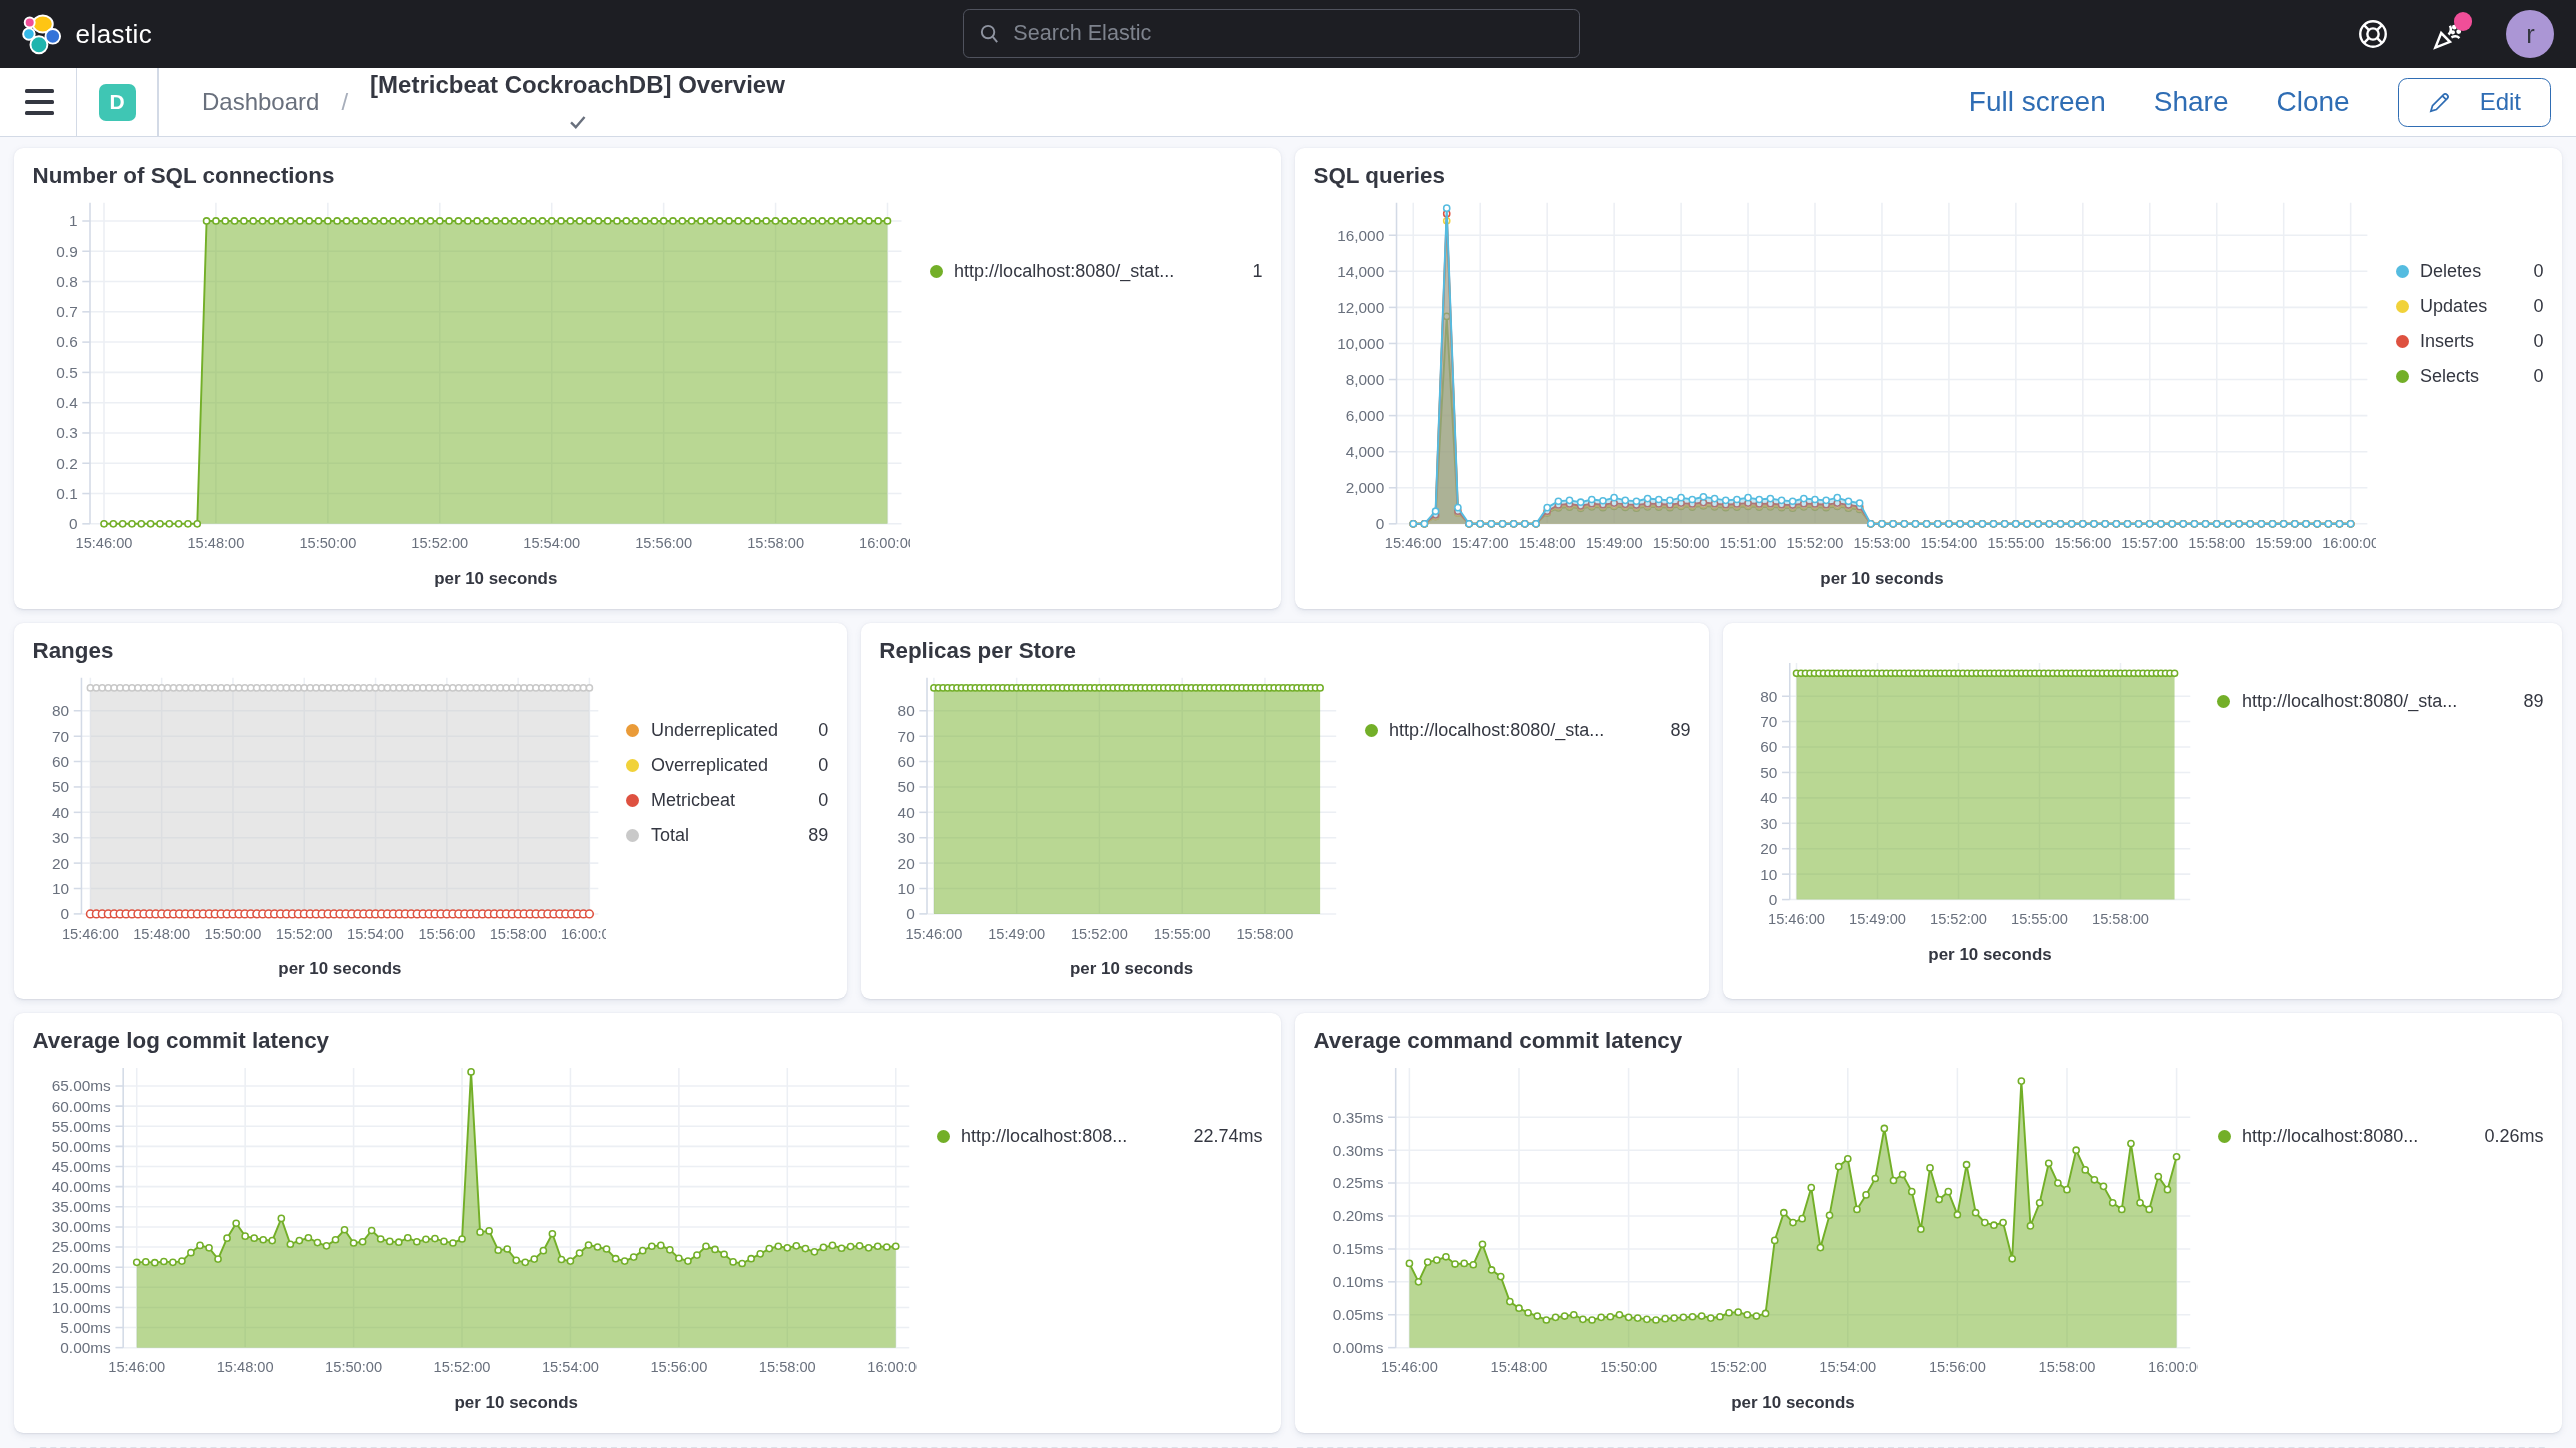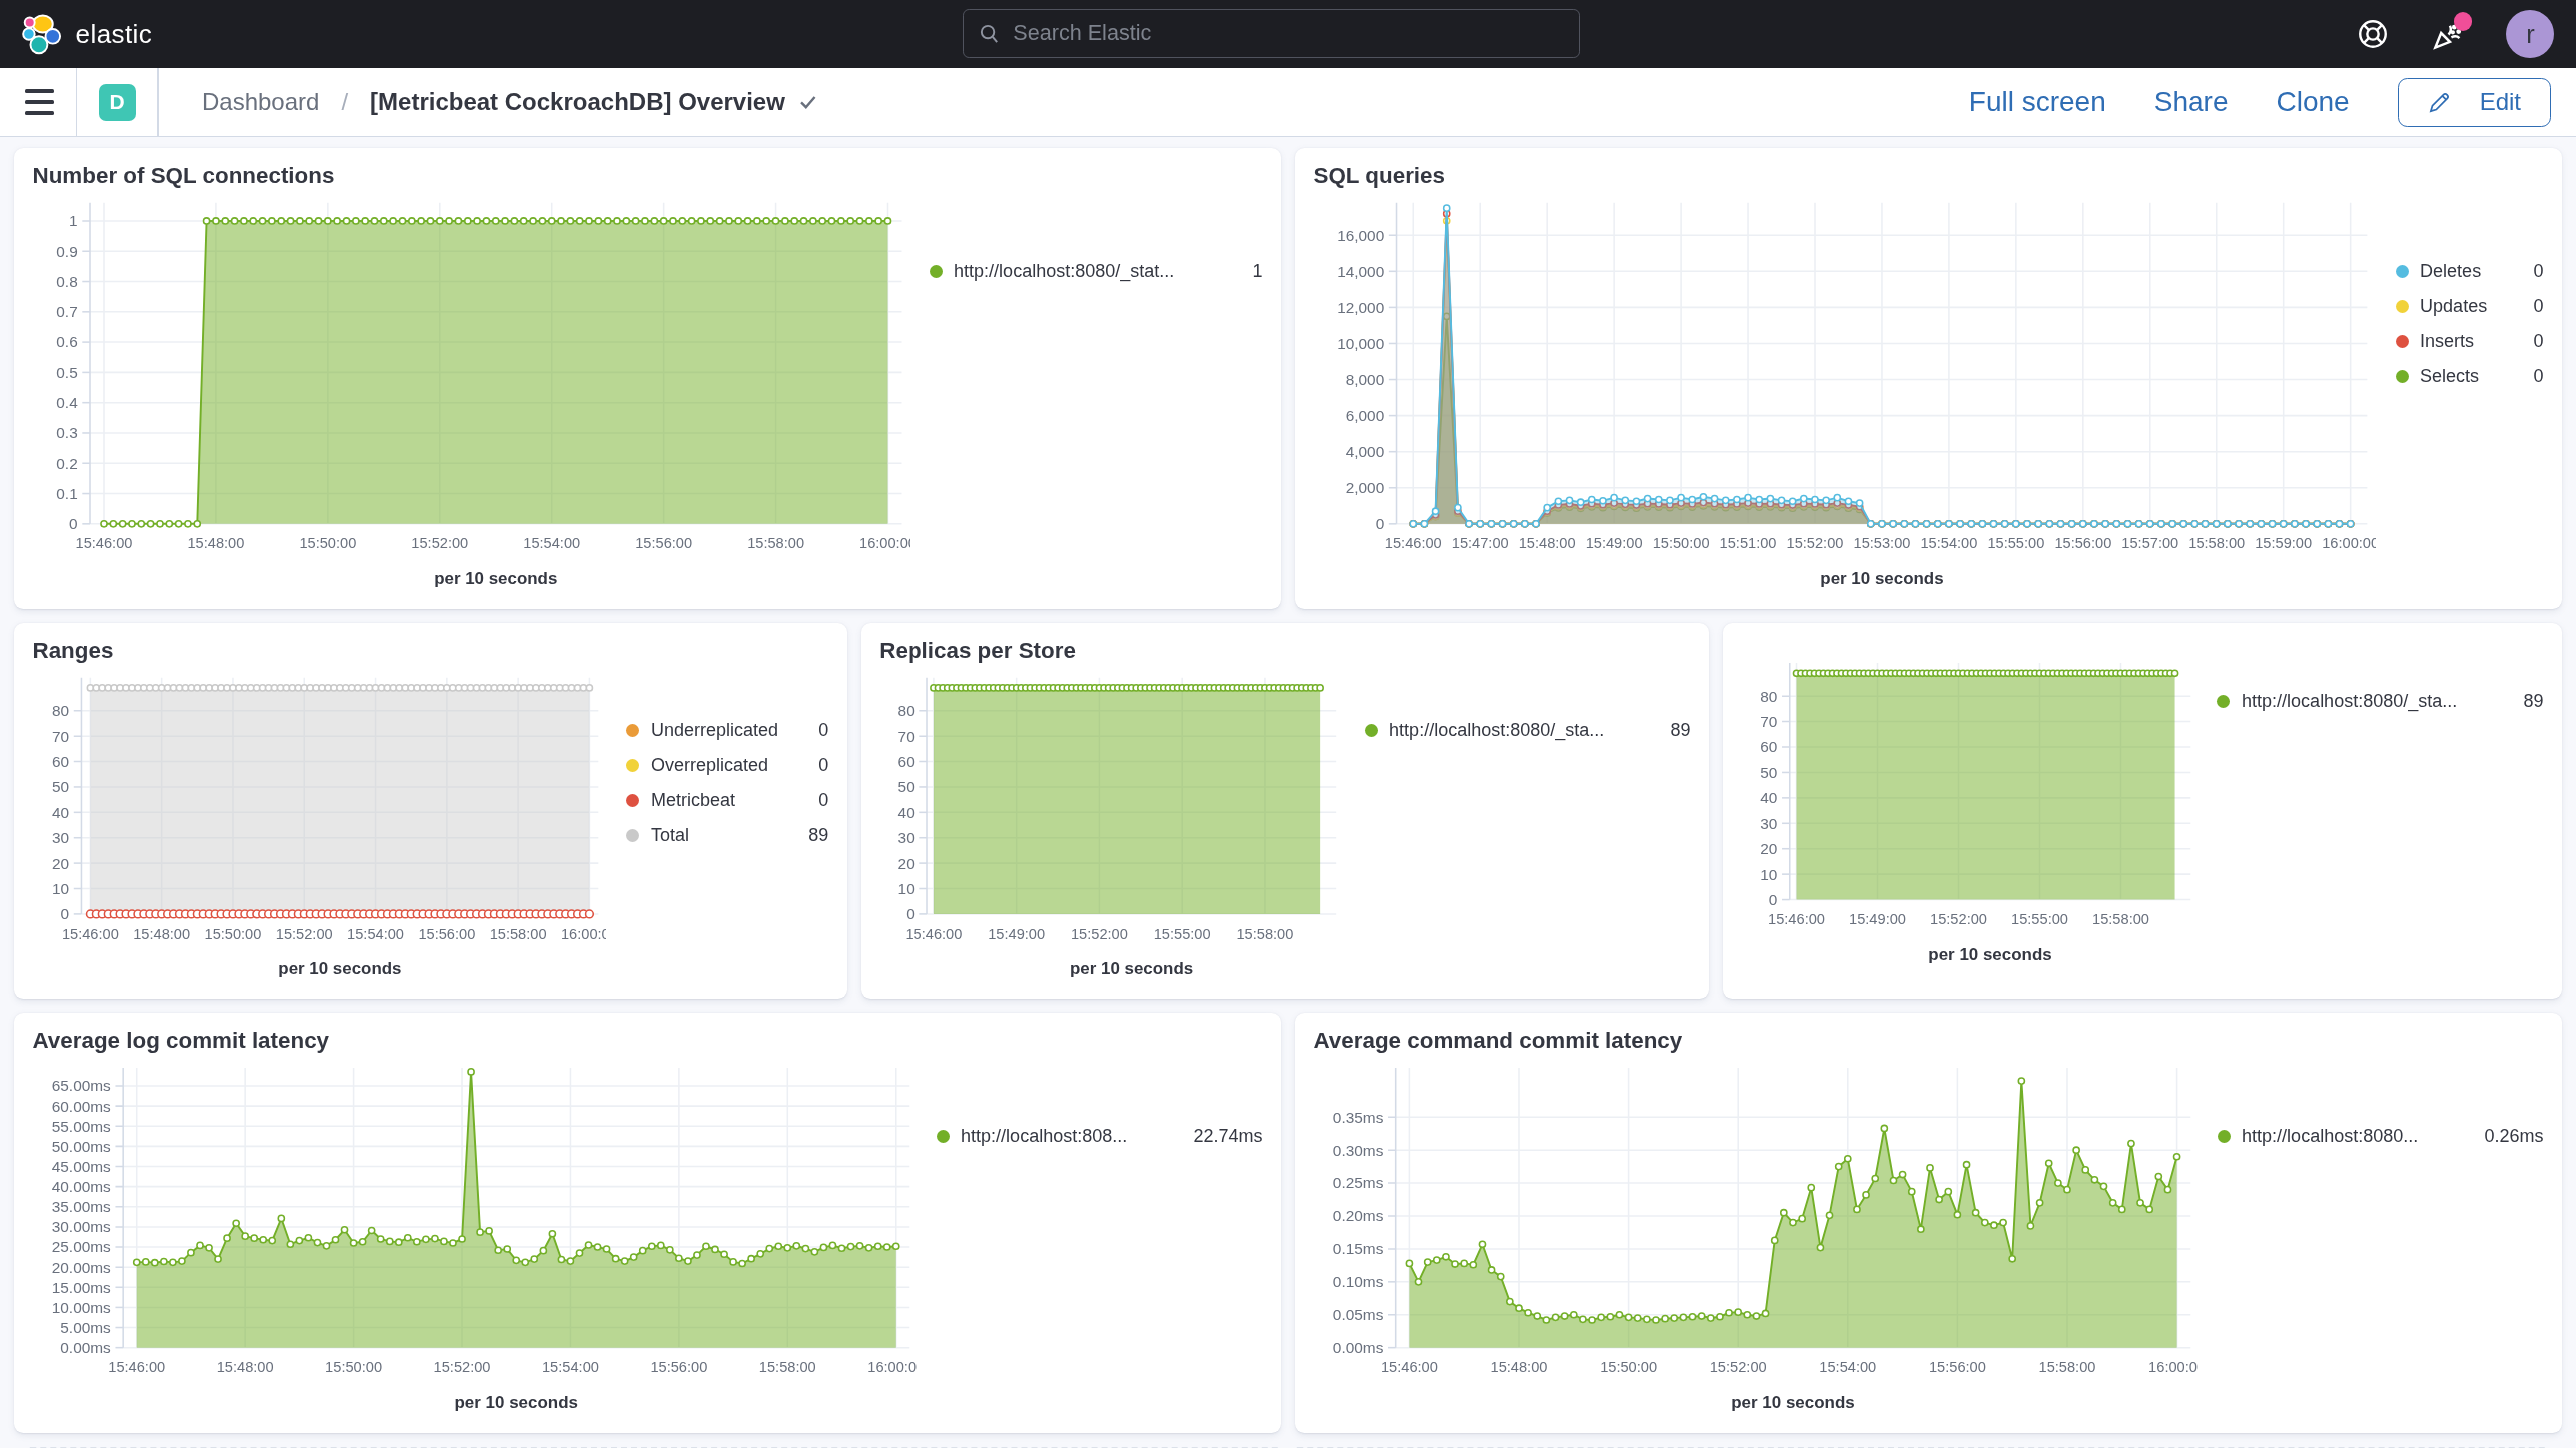--- a/index.html
+++ b/index.html
@@ -45,21 +45,21 @@
   .hamburger span { height: 3.9px; background: #343741; border-radius: 1.5px; }
   .tb-divider { width: 1.5px; align-self: stretch; background: #D3DAE6; margin: 0 21.6px; }
   .app-badge {
     width: 37px; height: 37px; border-radius: 7px; background: #3FC6B4; color: #fff;
     font-weight: 700; font-size: 21px; display: flex; align-items: center; justify-content: center;
     cursor: pointer;
   }
   .breadcrumb { display: flex; align-items: center; gap: 22px; margin-left: 21.6px; font-size: 24px; }
   .crumb-root { color: #69707D; cursor: pointer; }
   .crumb-sep { color: #A7AEBB; }
-  .crumb-title { color: #343741; font-weight: 600; display: flex; align-items: center; gap: 12.3px; cursor: pointer; }
+  .crumb-title { color: #343741; font-weight: 600; display: flex; align-items: center; gap: 12.3px; cursor: pointer; flex-direction: column; }
   .tb-actions { margin-left: auto; display: flex; align-items: center; gap: 48px; }
   .tb-link { color: #2F6DB4; font-size: 28px; cursor: pointer; }
   .edit-btn {
     display: flex; align-items: center; gap: 29px; height: 49px; padding: 0 29px;
     border: 1.5px solid #2F6DB4; border-radius: 9.3px; background: #fff; color: #2F6DB4;
     font-size: 24px; font-family: inherit; cursor: pointer;
   }
   
   .dash { padding: 10.8px 14px 0; }
   .row { display: grid; gap: 14px; margin-bottom: 14px; }

